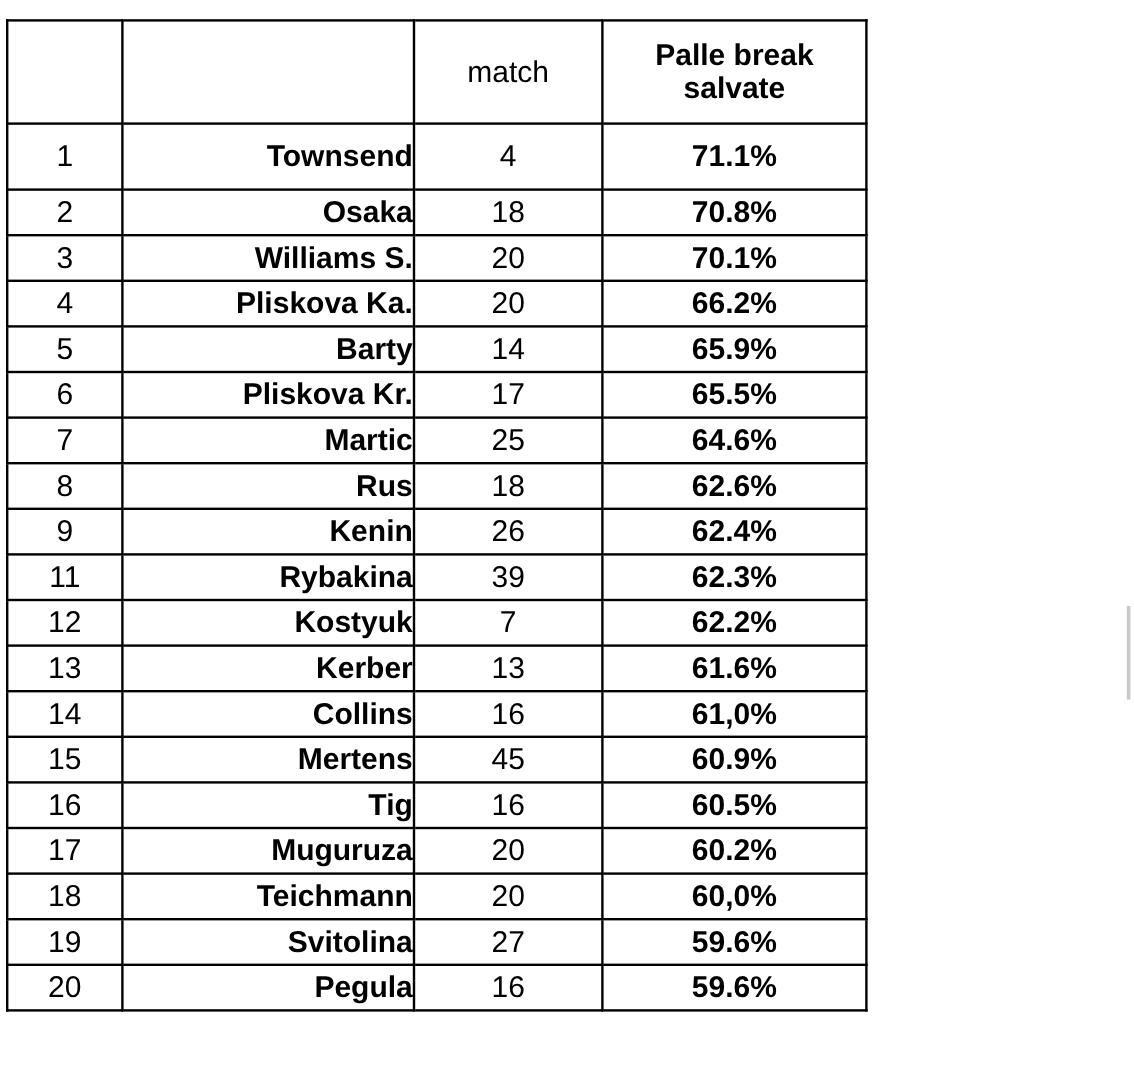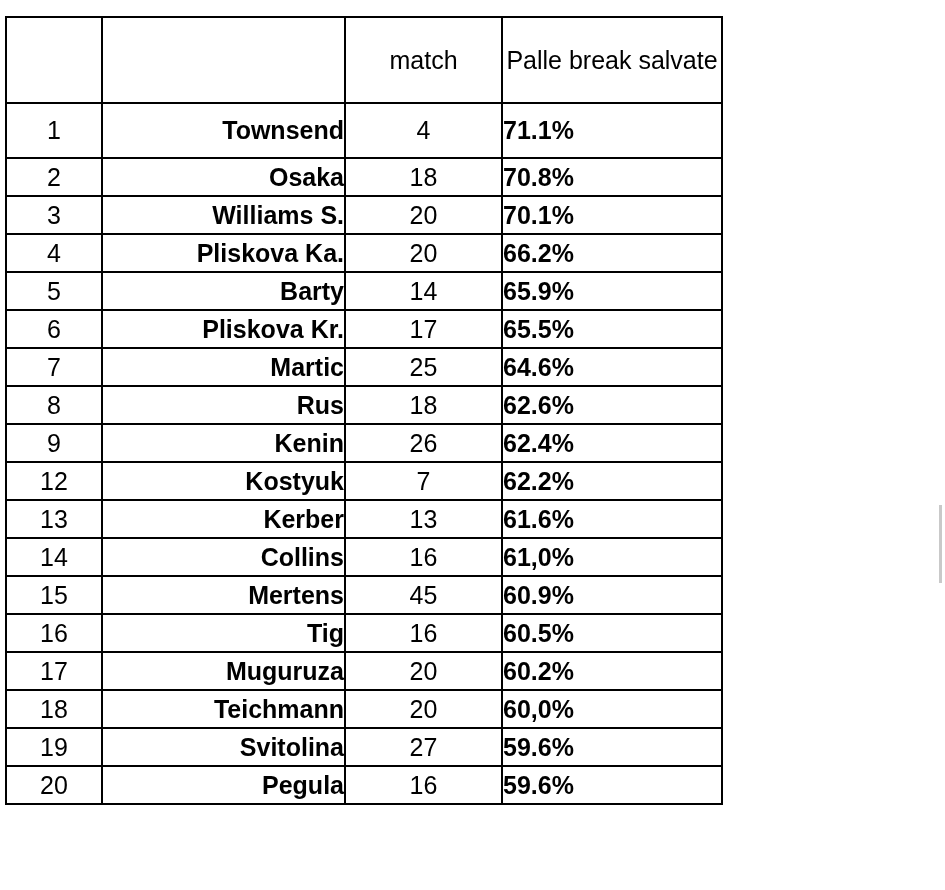--- a/index.html
+++ b/index.html
@@ -33,21 +33,21 @@
   table.stats col.c-pct { width: 220px; }
 
   table.stats th, table.stats td {
     border: 2px solid #000000;
     padding: 0;
     vertical-align: middle;
   }
   thead th {
     height: 84px;
     font-size: 25px;
-    font-weight: normal;
+    font-weight: bold;
     line-height: 1.12;
     text-align: center;
   }
   thead th.blank { font-weight: normal; }
   thead th.h-match { font-weight: normal; }
 
   tbody tr { height: 38px; }
   tbody tr.first-row { height: 55px; }
 
   td.rank {
@@ -60,21 +60,21 @@
     font-size: 25px;
     font-weight: bold;
     padding-left: 9px;
   }
   td.match {
     text-align: center;
     font-size: 25px;
     font-weight: normal;
   }
   td.pct {
-    text-align: left;
+    text-align: center;
     font-size: 25px;
     font-weight: bold;
     margin-left: 24px;
   }
   .scroll-mark {
     position: absolute;
     right: 3px;
     top: 505px;
     width: 3px;
     height: 78px;
@@ -149,20 +149,26 @@
         <td class="match">18</td>
         <td class="pct">62.6%</td>
       </tr>
       <tr>
         <td class="rank">9</td>
         <td class="player">Kenin</td>
         <td class="match">26</td>
         <td class="pct">62.4%</td>
       </tr>
       <tr>
+        <td class="rank">11</td>
+        <td class="player">Rybakina</td>
+        <td class="match">39</td>
+        <td class="pct">62.3%</td>
+      </tr>
+      <tr>
         <td class="rank">12</td>
         <td class="player">Kostyuk</td>
         <td class="match">7</td>
         <td class="pct">62.2%</td>
       </tr>
       <tr>
         <td class="rank">13</td>
         <td class="player">Kerber</td>
         <td class="match">13</td>
         <td class="pct">61.6%</td>

